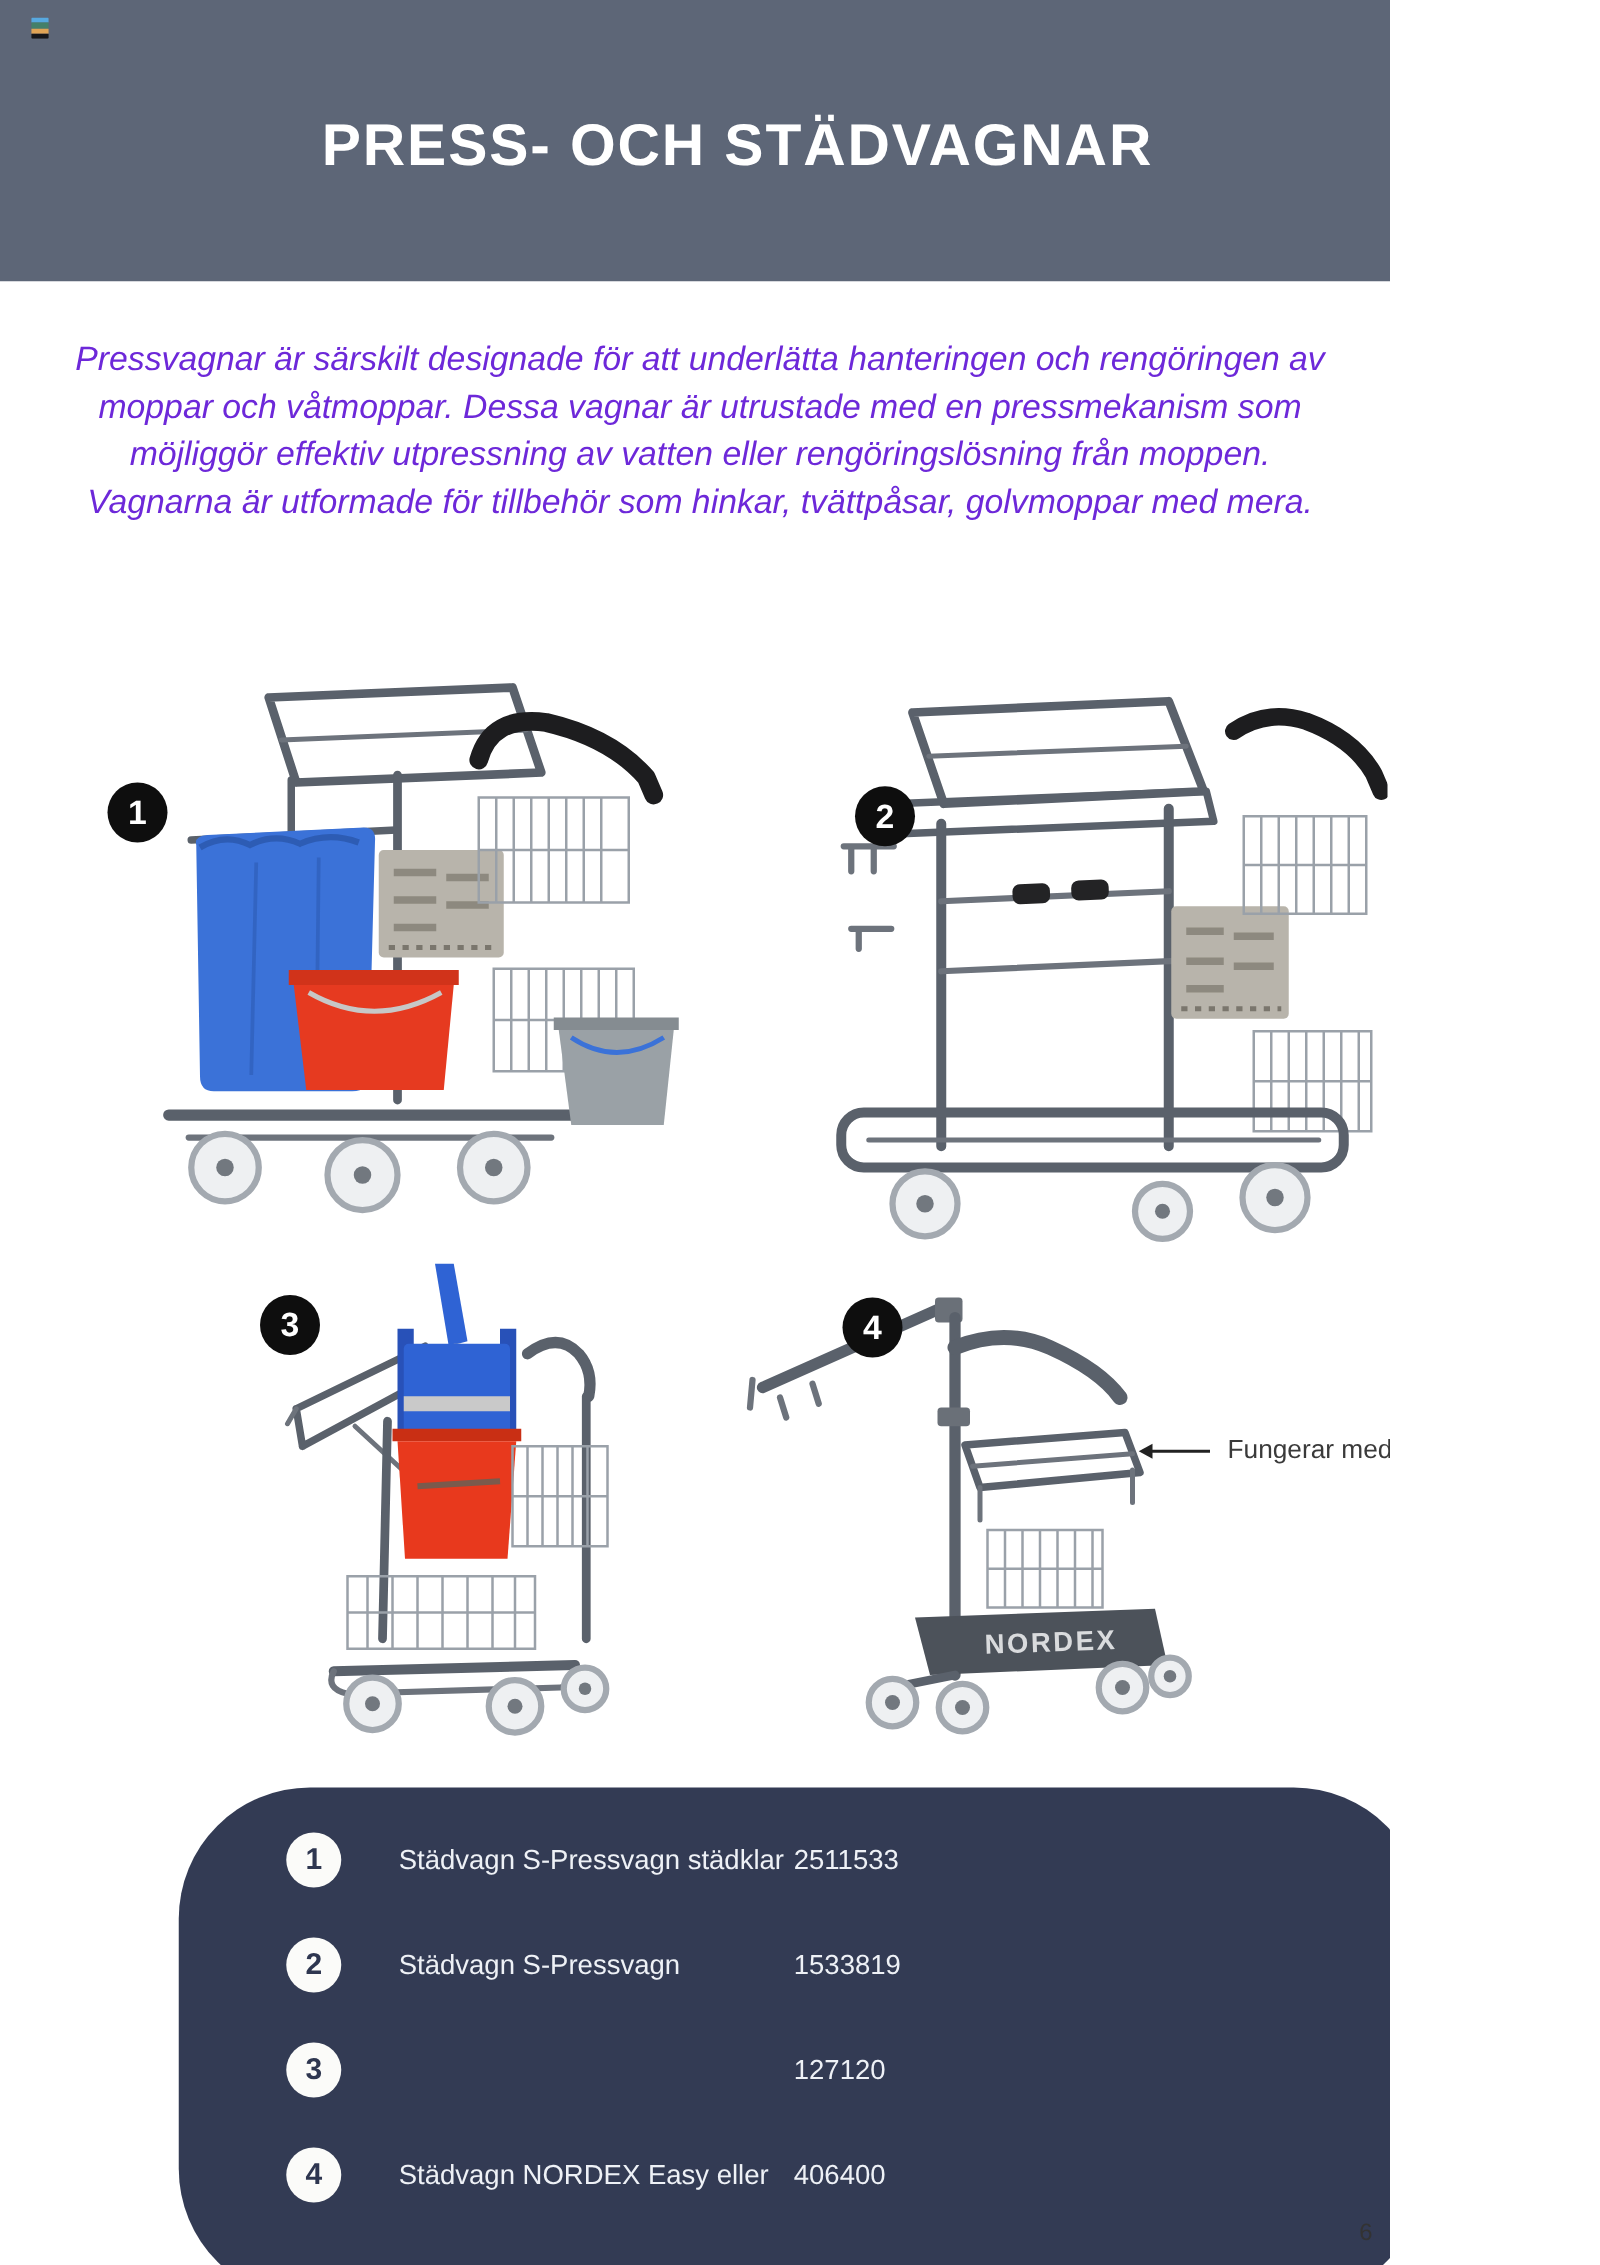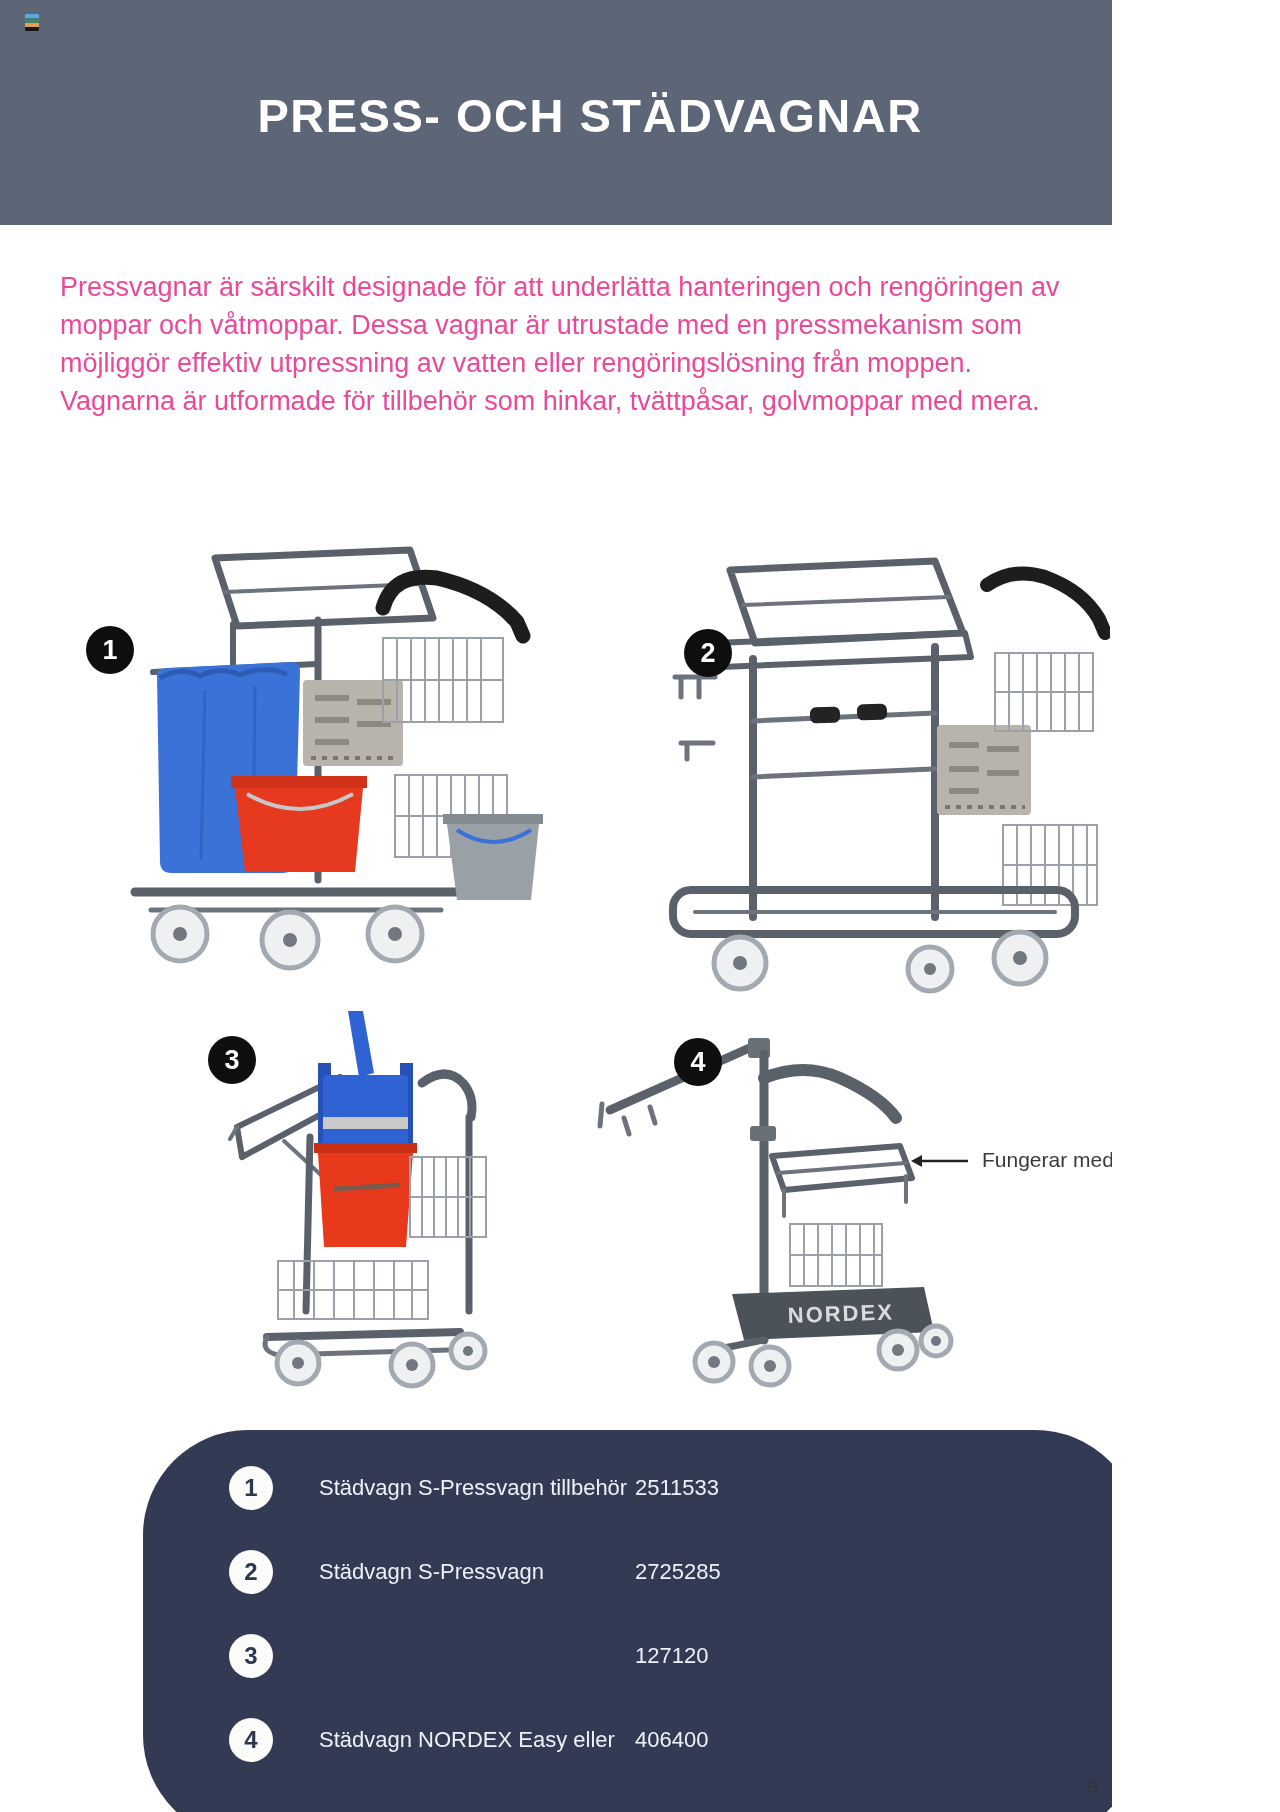--- a/index.html
+++ b/index.html
@@ -24,22 +24,22 @@
     position:absolute; left:25px; top:14px; width:14px; height:17px;
     display:flex; flex-direction:column; overflow:hidden; border-radius:1px;
   }
   .flag-icon span { flex:1; }
   .flag-s1{ background:#57a9e0; } .flag-s2{ background:#44806a; }
   .flag-s3{ background:#e0a355; } .flag-s4{ background:#16161a; }
 
   
   .intro {
     position:absolute; left:60px; top:268px; width:1000px;
-    color:#ec4899;
-    font-size:27px; line-height:38px;
+    text-align:center; color:#6d28d9;
+    font-size:27px; line-height:38px;font-style:italic;
   }
 
   
   .fig-badge {
     position:absolute; width:48px; height:48px; border-radius:50%;
     background:#0e0e0e; color:#ffffff;
     display:flex; align-items:center; justify-content:center;
     font-size:27px; font-weight:700;
   }
   .fig-badge.b1{ left:86px;  top:626px; }
@@ -281,27 +281,27 @@
 
   <svg class="annotation-arrow" width="64" height="16" viewBox="0 0 64 16">
     <path d="M62,8 L8,8" stroke="#222" stroke-width="2.4" fill="none"></path>
     <path d="M16,2 L5,8 L16,14 Z" fill="#222"></path>
   </svg>
   <div class="annotation-label">Fungerar med svabb</div>
 
   <div class="products-panel">
     <div class="product-row">
       <div class="row-badge">1</div>
-      <div class="row-name">Städvagn S-Pressvagn tillbehör</div>
+      <div class="row-name">Städvagn S-Pressvagn städklar</div>
       <div class="row-article">2511533</div>
     </div>
     <div class="product-row">
       <div class="row-badge">2</div>
       <div class="row-name">Städvagn S-Pressvagn</div>
-      <div class="row-article">2725285</div>
+      <div class="row-article">1533819</div>
     </div>
     <div class="product-row">
       <div class="row-badge">3</div>
       <div class="row-article">127120</div>
     </div>
     <div class="product-row">
       <div class="row-badge">4</div>
       <div class="row-name">Städvagn NORDEX Easy eller</div>
       <div class="row-article">406400</div>
     </div>

